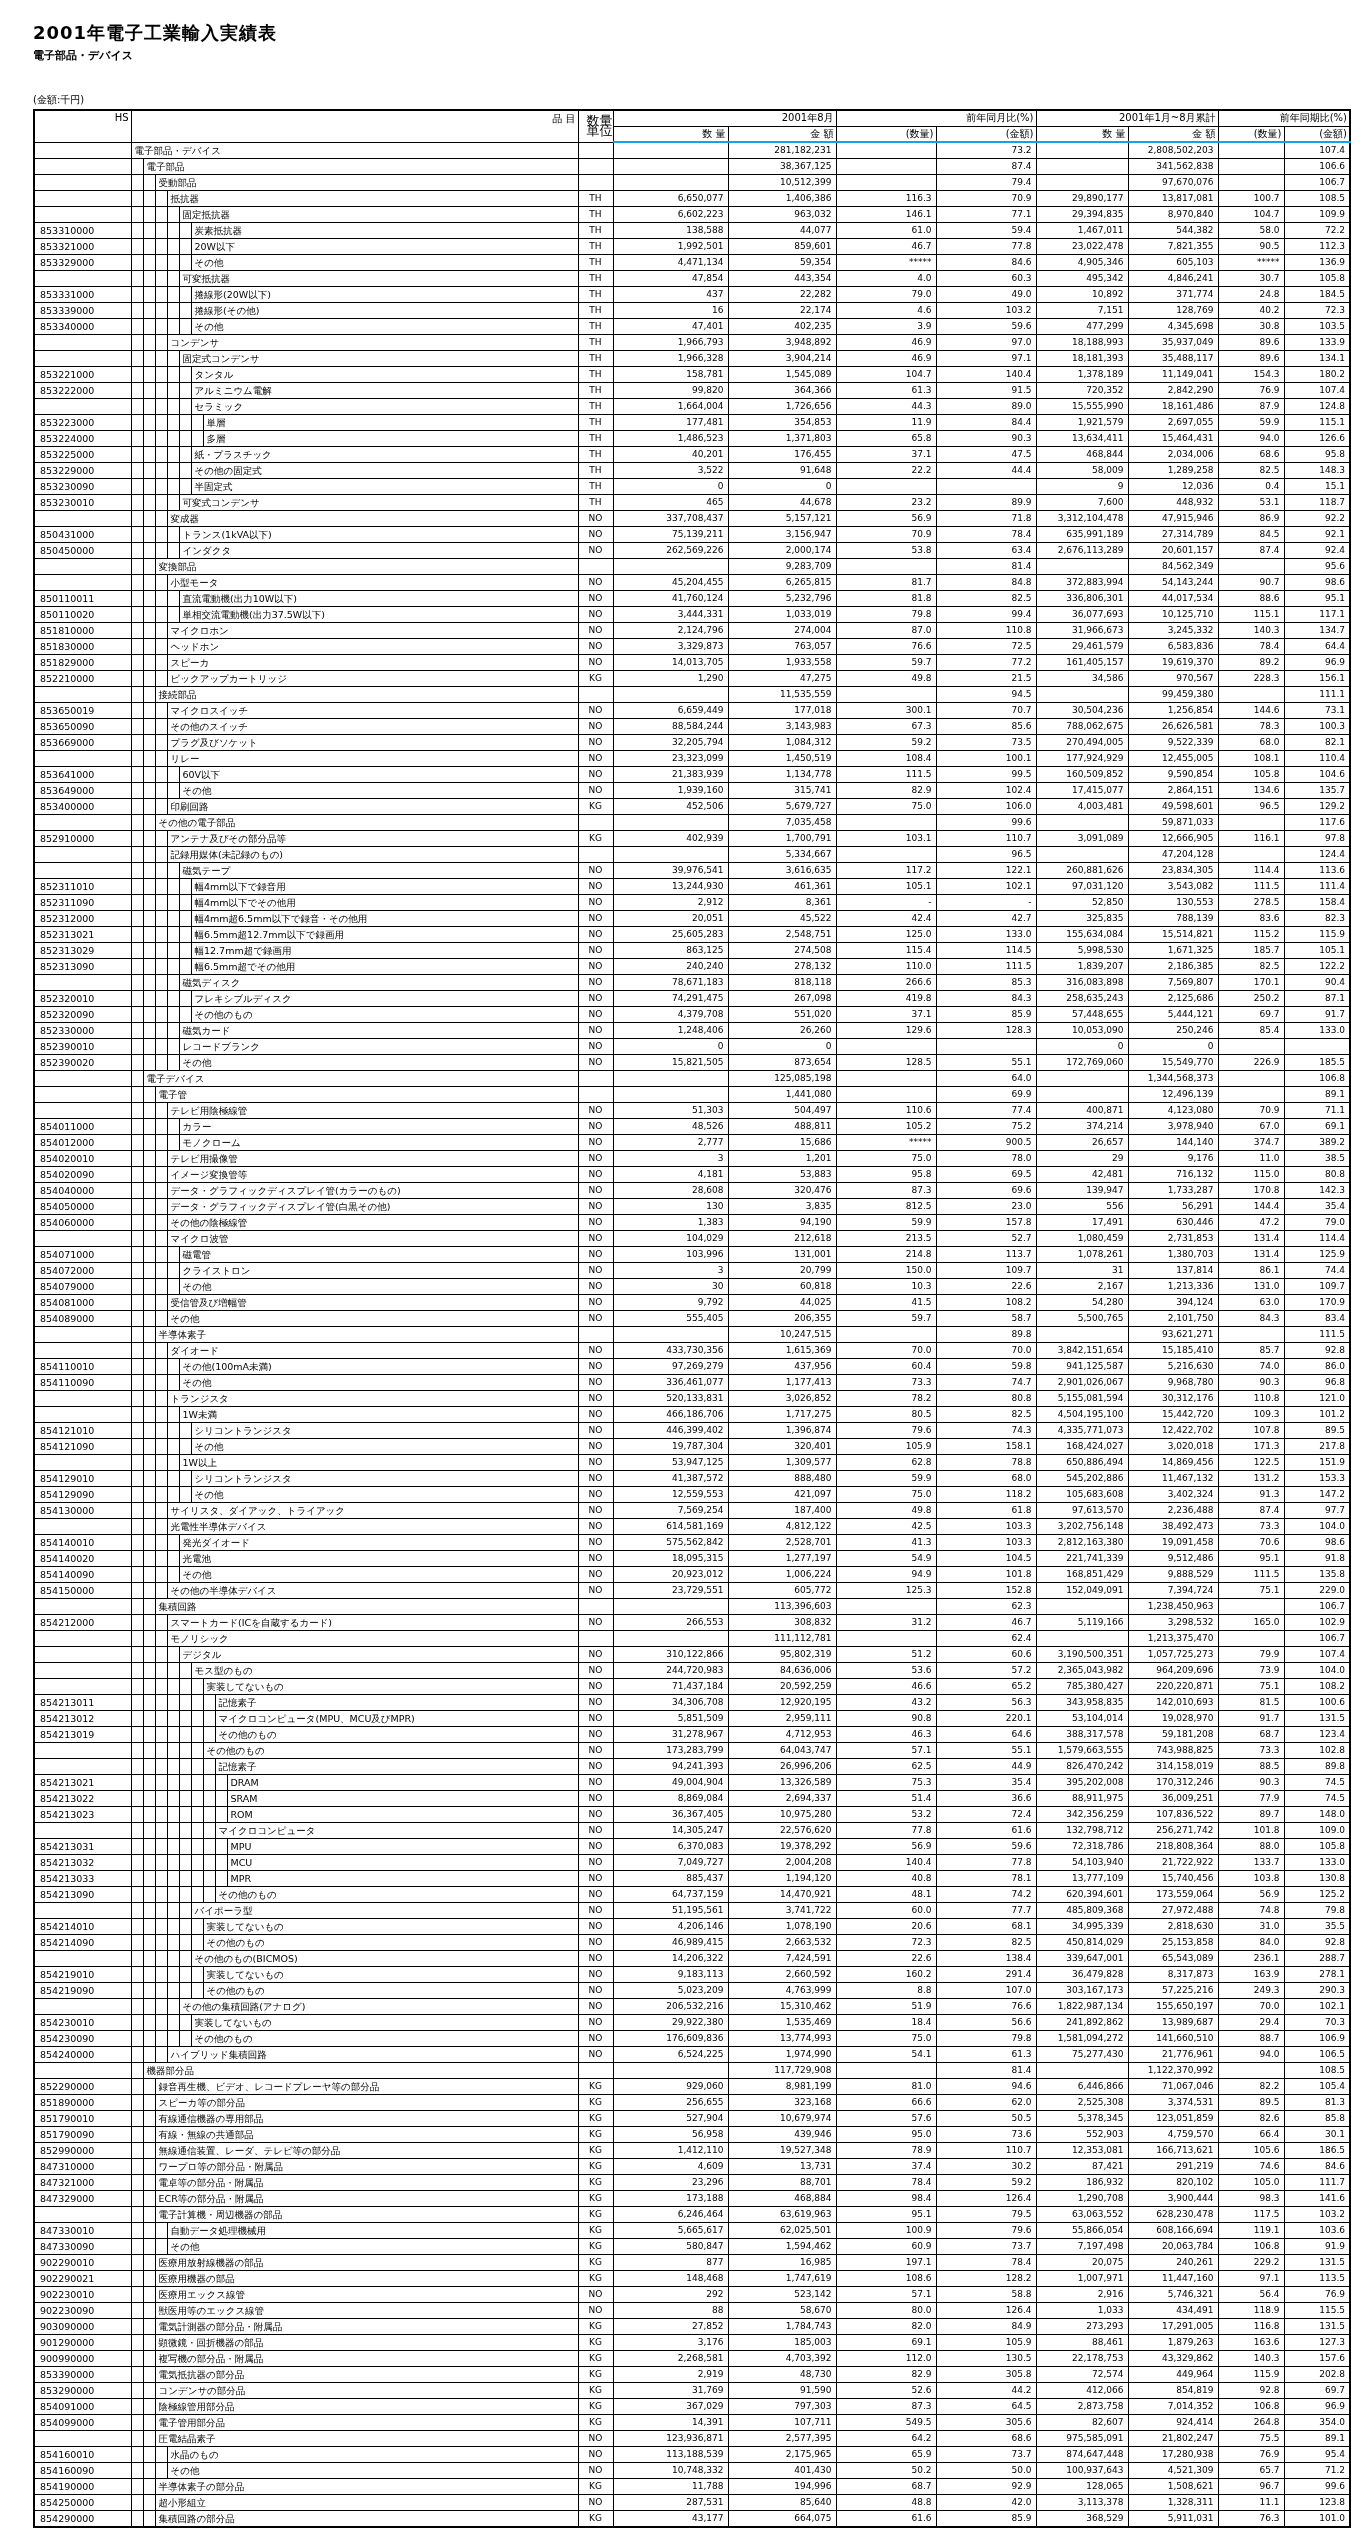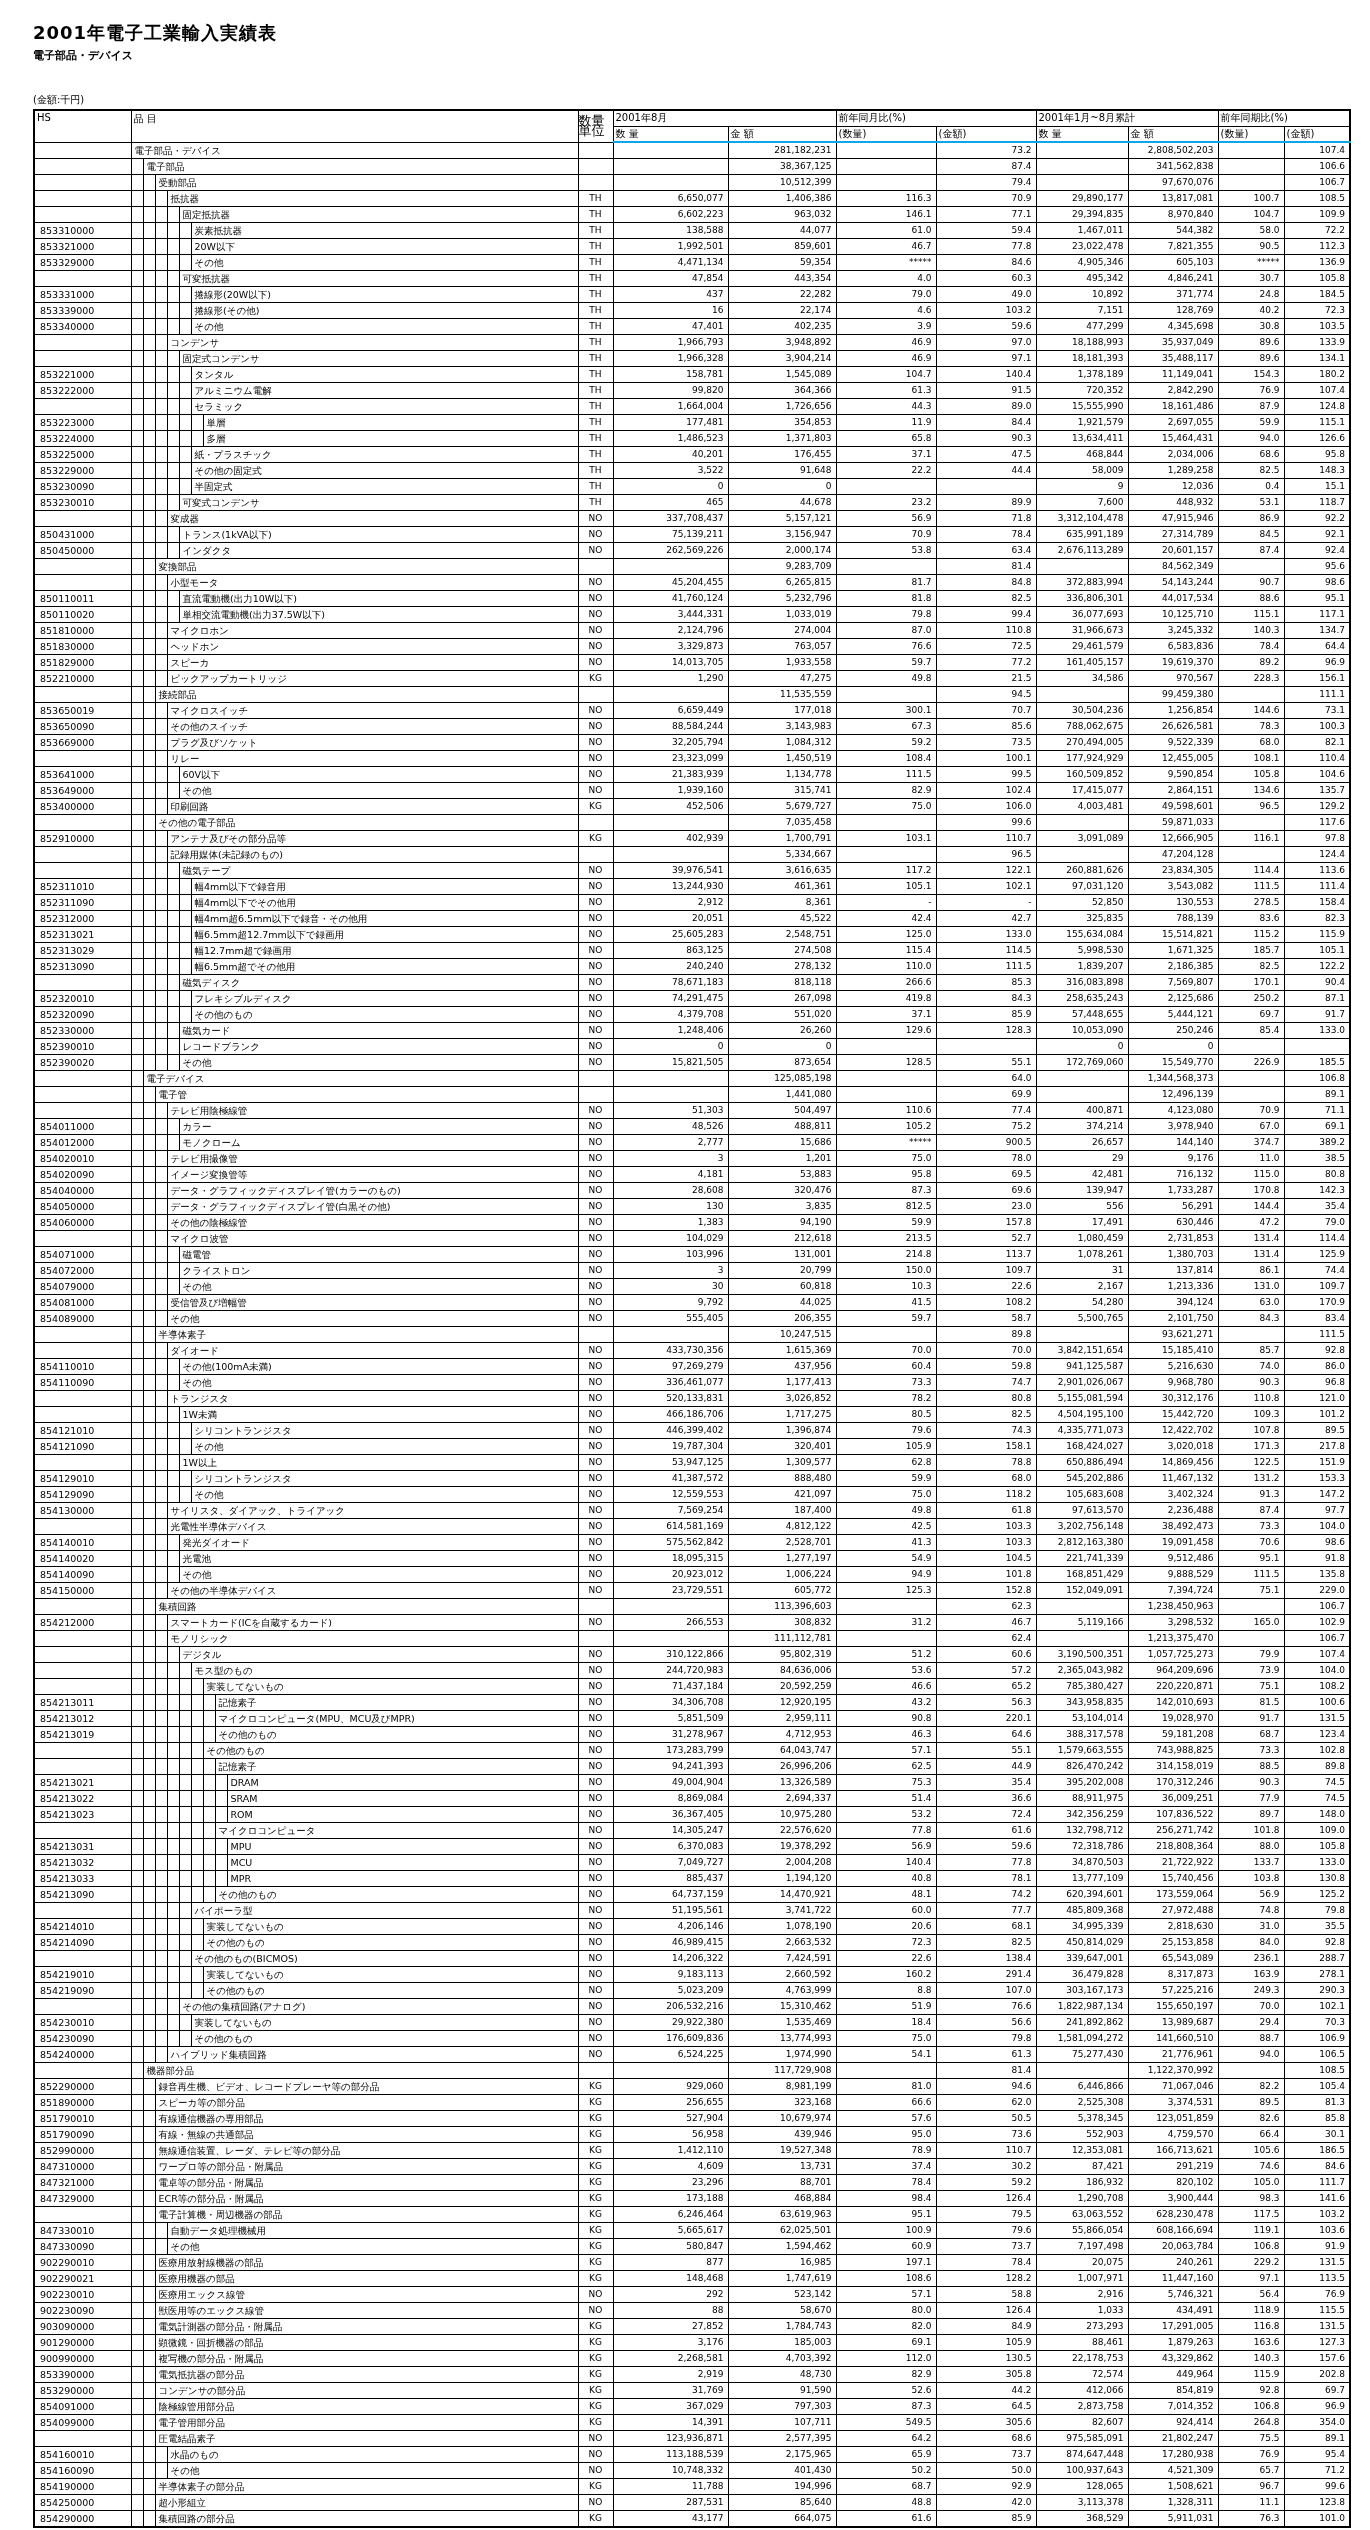--- a/index.html
+++ b/index.html
@@ -3,21 +3,21 @@
 <meta charset="utf-8">
 <style>
   html,body{margin:0;padding:0;background:#fff;color:#000;}
   body{width:1370px;height:2530px;font-family:"DejaVu Sans","Liberation Sans",sans-serif;overflow:hidden;}
   .page{padding:8px 0 0 33px;}
   .title{font-size:18px;font-weight:bold;letter-spacing:1px;margin:13px 0 0 0;}
   .subtitle{font-size:11px;font-weight:bold;margin:3px 0 0 0;}
   .note{font-size:10px;margin:30px 16px 2px 0;}
   table{border-collapse:collapse;table-layout:fixed;border:2px solid #000;}
   th,td{border:1px solid #000;overflow:hidden;white-space:nowrap;box-sizing:border-box;}
-  thead th{font-size:10px;font-weight:normal;height:16px;padding:0 2px;text-align:left;}
+  thead th{font-size:10px;font-weight:normal;height:16px;padding:0 2px;text-align:right;}
   thead tr.sub th{border-bottom:2px solid #0ea5e9;}
   th.hs-h,th.item-h{vertical-align:top;padding-top:1px;}
   th.unit-h{font-size:13px;line-height:10px;padding:0;}
   tbody td{height:15px;font-size:9.5px;line-height:15px;padding:0;}
   td.hs{padding-left:5px;letter-spacing:0px;}
   td.unit{text-align:center;font-size:9px;}
   td.num{text-align:right;padding-right:4px;font-size:9px;}
   td.item{padding:0;}
   .item-inner{display:flex;height:15px;align-items:center;}
   .ind{width:11px;align-self:stretch;border-right:1px solid #000;flex:none;}
@@ -2339,21 +2339,21 @@
               <span class="ind"></span>
               <span class="ind"></span>
               <span class="lbl">MCU</span>
             </div>
           </td>
           <td class="unit">NO</td>
           <td class="num">7,049,727</td>
           <td class="num">2,004,208</td>
           <td class="num">140.4</td>
           <td class="num">77.8</td>
-          <td class="num">34,870,503</td>
+          <td class="num">54,103,940</td>
           <td class="num">21,722,922</td>
           <td class="num">133.7</td>
           <td class="num">133.0</td>
         </tr>
         <tr>
           <td class="hs">854213033</td>
           <td class="item">
             <div class="item-inner">
               <span class="ind"></span>
               <span class="ind"></span>

